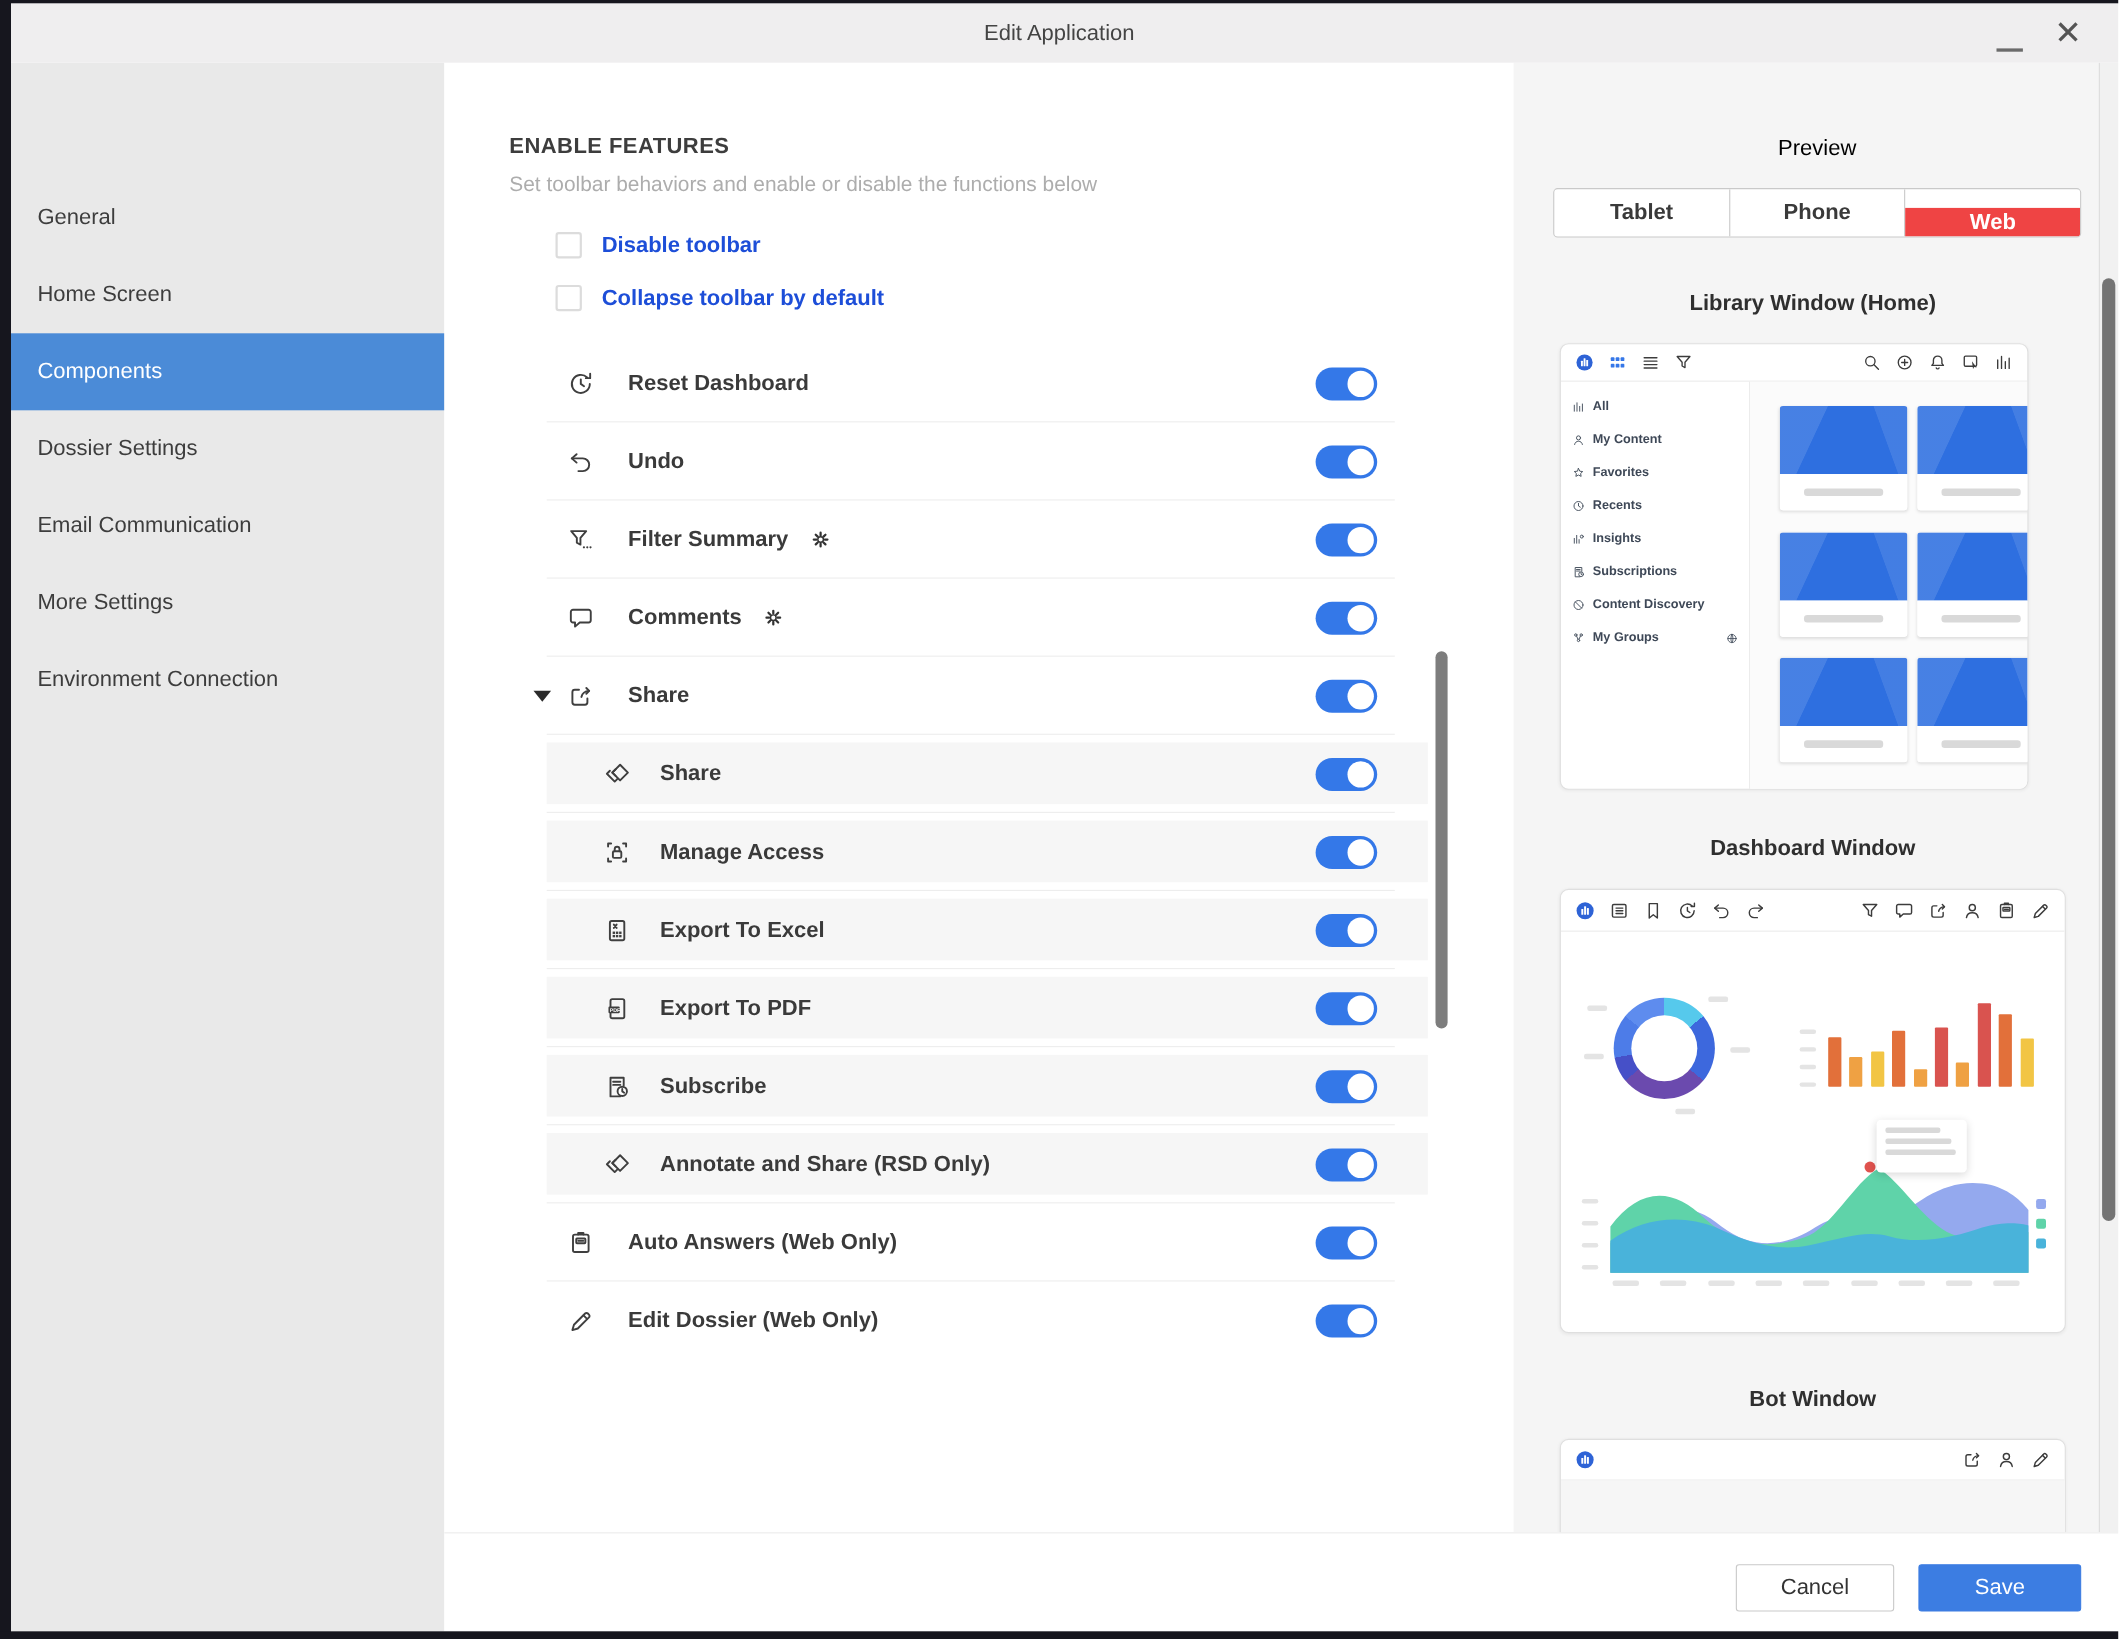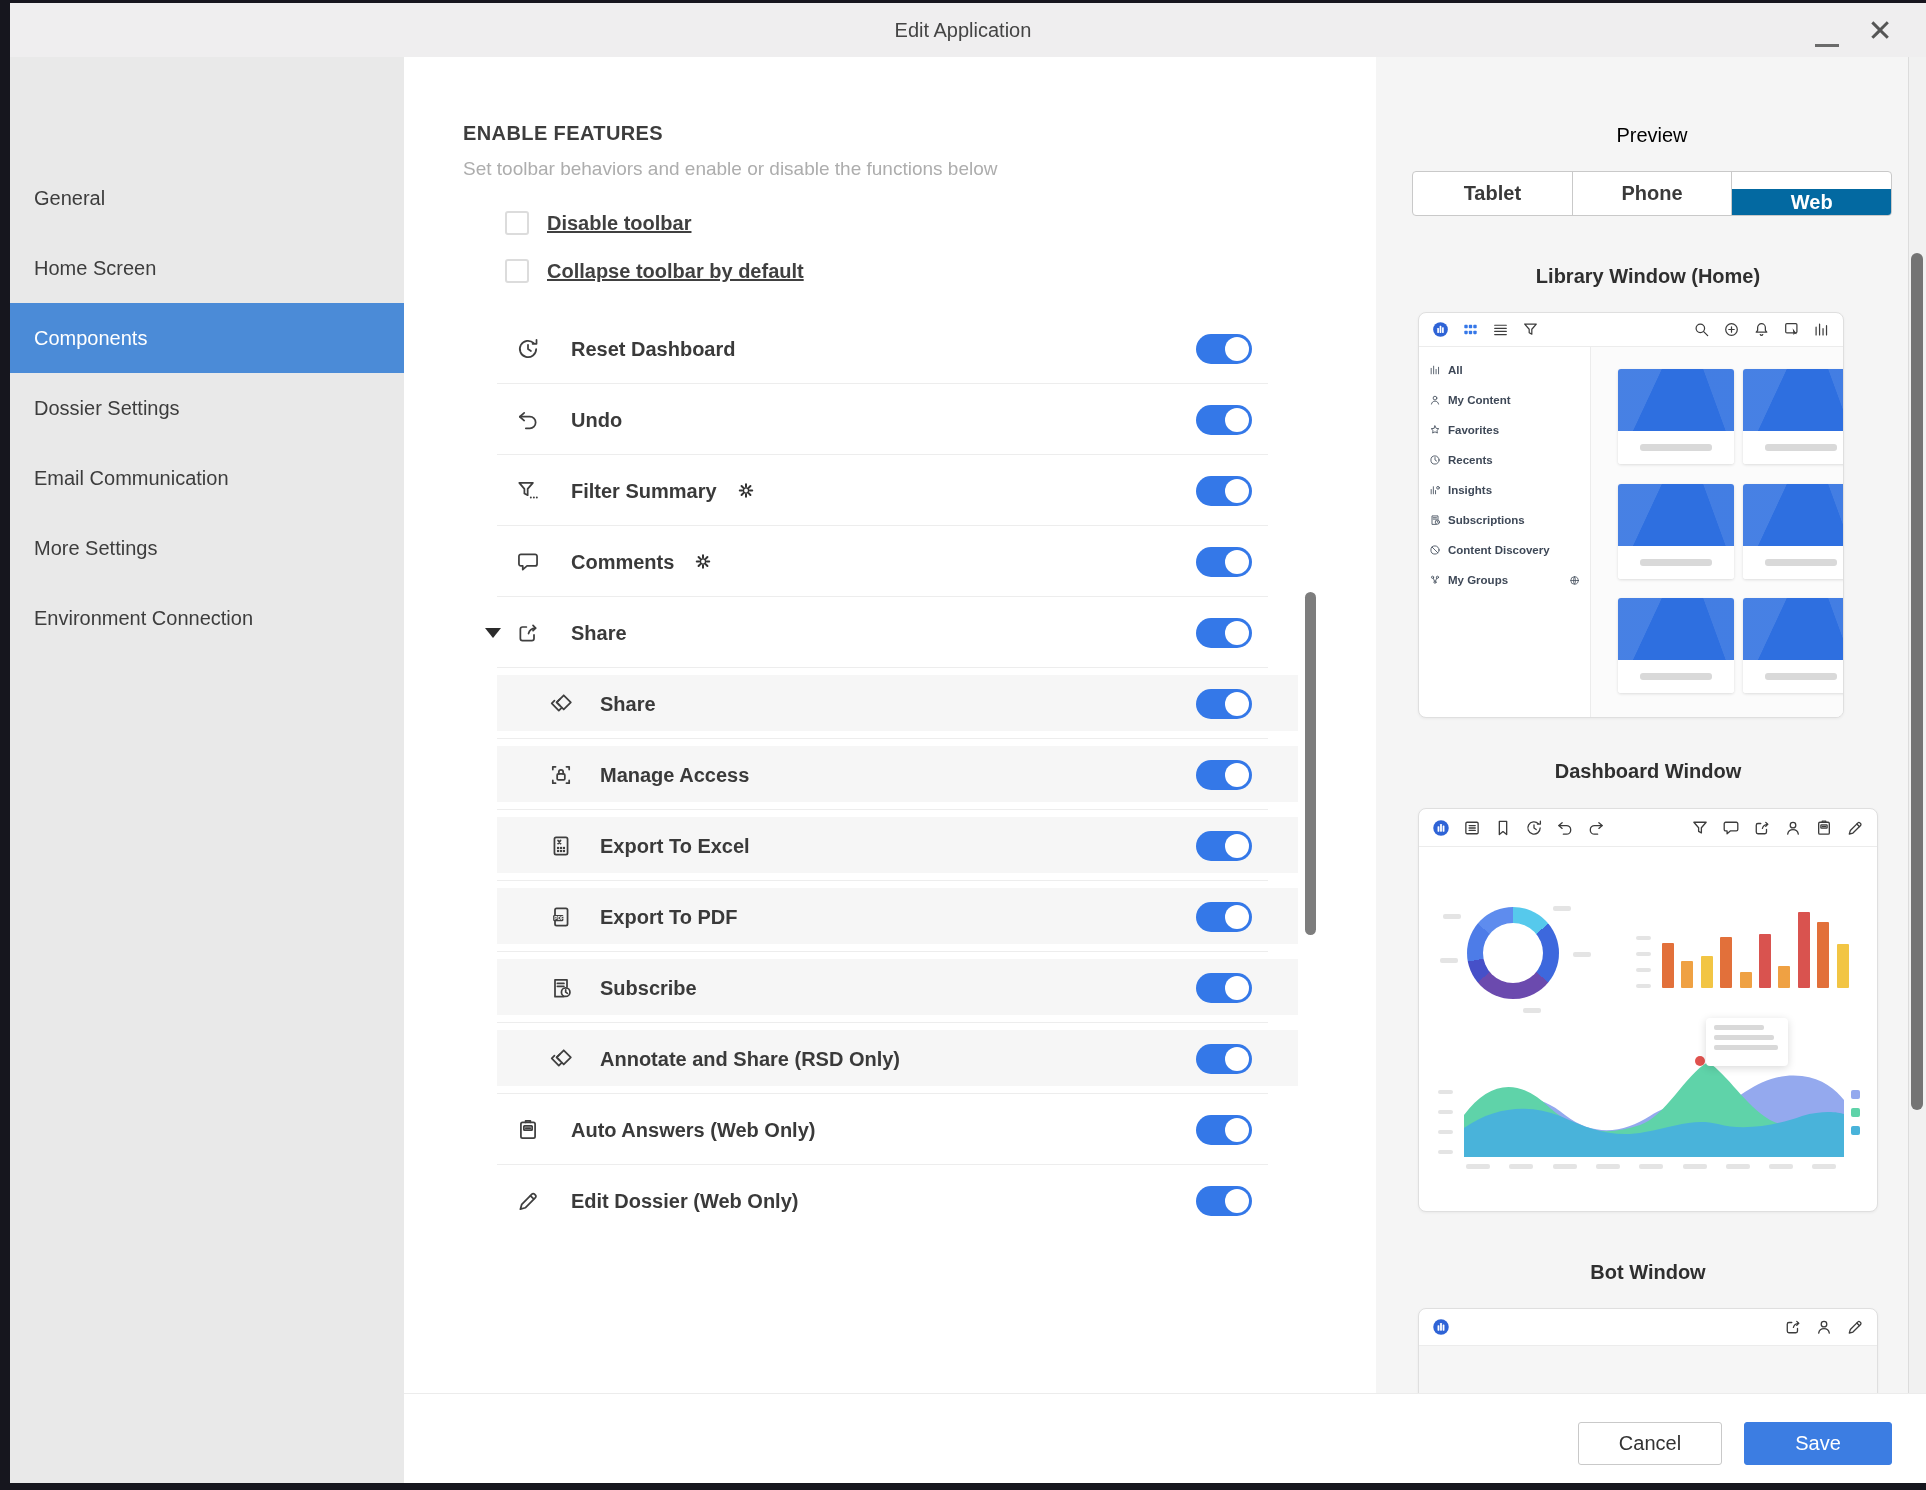--- a/index.html
+++ b/index.html
@@ -20,21 +20,21 @@
   .sidebar{left:10px;top:57px;width:394px;height:1426px;background:#e9e9e9;}
   .side-nav{position:absolute;top:106px;left:0;right:0;}
   .side-item{height:70px;line-height:70px;padding-left:24px;font-size:20px;color:#3d3d3d;cursor:pointer;}
   .side-item.selected{background:#4b8bd7;color:#fff;}
   
   .main{left:404px;top:57px;width:972px;height:1336px;background:#fff;}
   .sec-title{left:463px;top:122px;font-size:20px;font-weight:700;color:#3d3d3d;letter-spacing:.4px;}
   .sec-sub{left:463px;top:158px;font-size:19px;color:#adadad;}
   .chk-row{height:26px;}
   .chk-box{position:absolute;left:0;top:0;width:20px;height:20px;background:#fff;border:2px solid #dcdcdc;border-radius:3px;}
-  .chk-label{position:absolute;left:42px;top:0;font-size:20px;font-weight:600;color:#404040;line-height:24px;white-space:nowrap;text-decoration:underline;}
+  .chk-label{position:absolute;left:42px;top:0;font-size:20px;font-weight:600;color:#1d4ed8;line-height:24px;white-space:nowrap;}
   .features{left:480px;top:313px;width:830px;height:1027px;overflow:hidden;}
   .frow{position:relative;height:71px;}
   .frow .band{position:absolute;left:17px;right:12px;top:7px;bottom:8px;background:#f6f6f6;}
   .frow .divider{position:absolute;left:17px;bottom:0;width:771px;height:1px;background:#ededed;}
   .frow .tri{position:absolute;left:5px;top:50%;margin-top:-5px;width:0;height:0;
              border-left:8px solid transparent;border-right:8px solid transparent;border-top:10px solid #2b2b2b;}
   .frow .ficon{position:absolute;left:36px;top:50%;transform:translateY(-50%);color:#3f3f3f;display:flex;}
   .frow.sub .ficon{left:69px;}
   .frow .ltxt{position:absolute;left:91px;top:50%;transform:translateY(-50%);display:flex;align-items:center;gap:20px;}
   .frow.sub .ltxt{left:120px;}
@@ -45,21 +45,21 @@
   .knob{position:absolute;right:3px;top:3px;width:24px;height:24px;border-radius:50%;background:#fff;}
   .inner-scroll{left:1305px;top:592px;width:11px;height:343px;background:#7d7d7d;border-radius:6px;z-index:4;}
   
   .rpanel{left:1376px;top:57px;width:532px;height:1336px;background:#f5f5f5;}
   .pv-title{left:1412px;top:124px;width:480px;text-align:center;font-size:20px;color:#000000;}
   .tabs{left:1412px;top:171px;width:480px;height:45px;display:flex;border:1px solid #c9c9c9;border-radius:4px;
         box-sizing:border-box;background:#fff;overflow:hidden;}
   .tab{flex:1;display:flex;align-items:center;justify-content:center;font-size:20px;font-weight:700;
        color:#3a3a3a;border-right:1px solid #c9c9c9;cursor:pointer;}
   .tab:last-child{border-right:none;}
-  .tab.active{background:#0369a1;color:#fff;margin-top:17px;}
+  .tab.active{background:#ef4444;color:#fff;margin-top:17px;}
   .win-title{width:460px;text-align:center;font-size:20px;font-weight:700;color:#2f2f2f;}
   .pbox{background:#fff;border:1px solid #dfdfdf;border-radius:8px;box-sizing:border-box;
         box-shadow:0 1px 3px rgba(0,0,0,.05);overflow:hidden;}
   .ptoolbar{display:flex;align-items:center;justify-content:space-between;padding:0 13px;border-bottom:1px solid #ececec;}
   .tgroup{display:flex;align-items:center;gap:13px;color:#3c3c3c;}
   .lib-body{display:flex;height:372px;}
   .lib-side{width:172px;border-right:1px solid #ececec;padding-top:8px;box-sizing:border-box;}
   .lib-item{display:flex;align-items:center;gap:7px;height:30px;padding-left:10px;color:#46505e;}
   .lib-item .ltext{font-size:11.5px;font-weight:700;color:#3e4857;}
   .lib-item .trail{margin-left:auto;margin-right:10px;display:flex;color:#46505e;}

